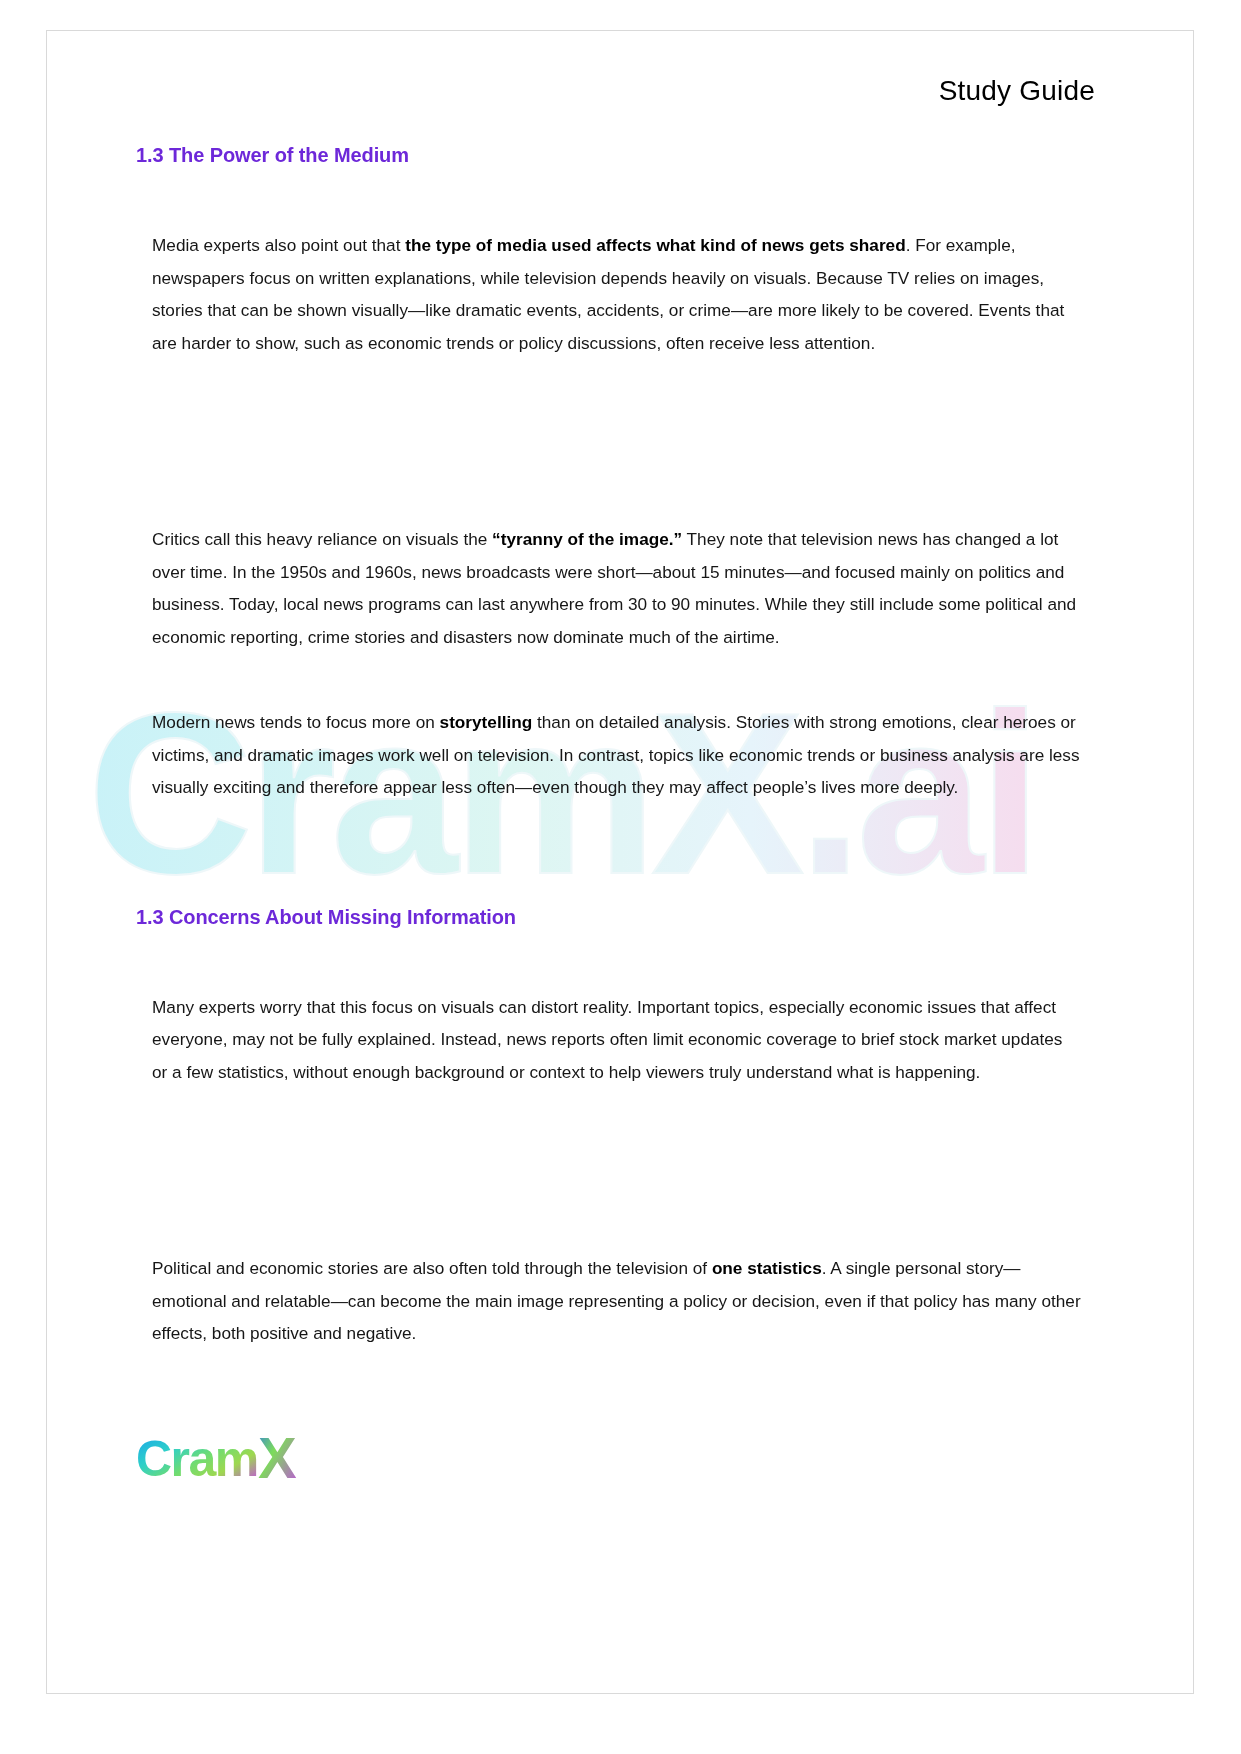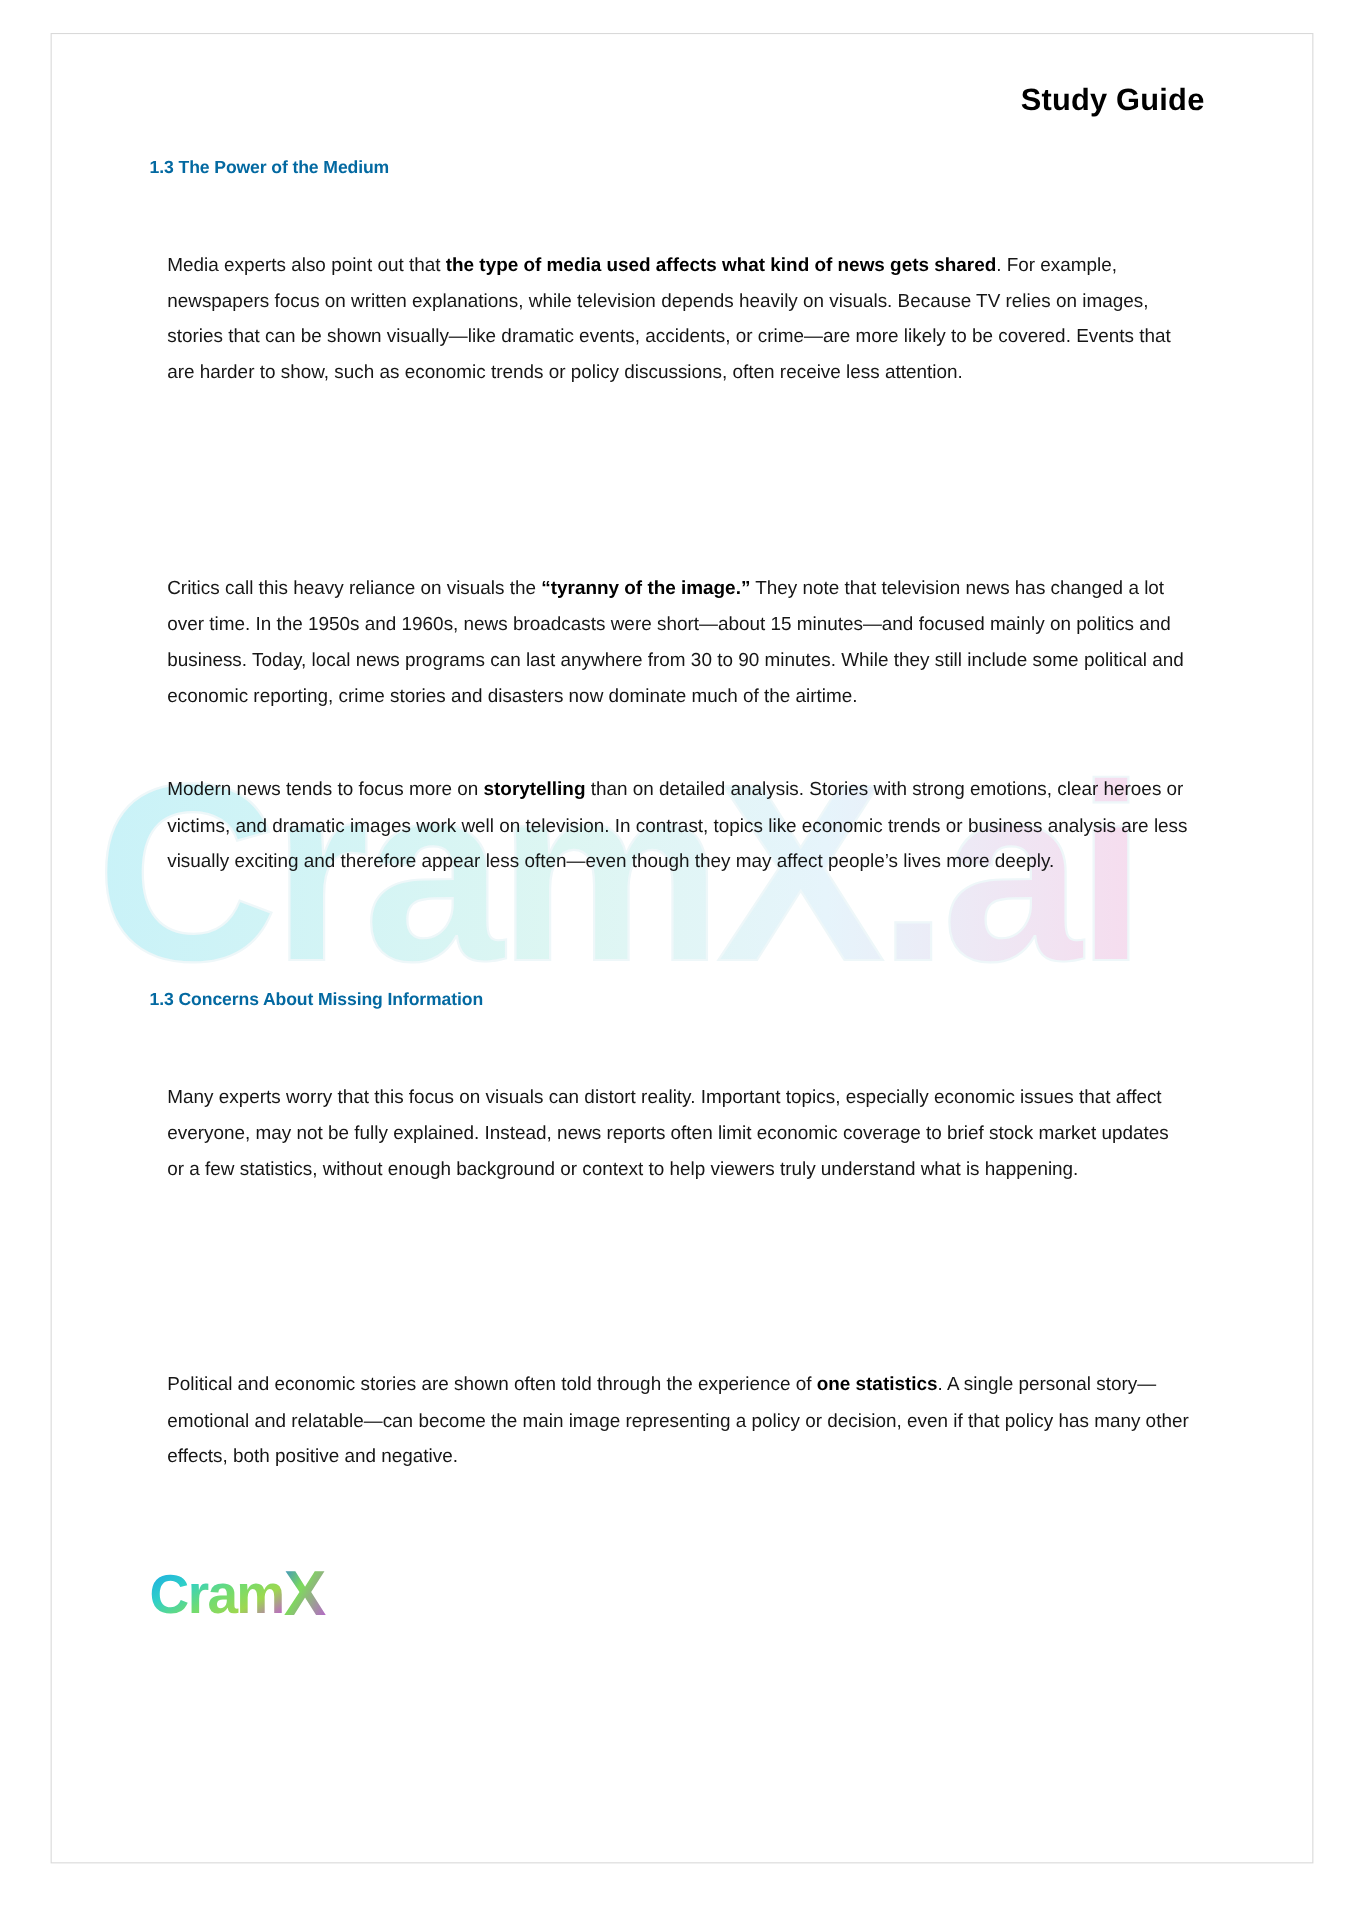--- a/index.html
+++ b/index.html
@@ -48,32 +48,32 @@
   
   .content {
     position: relative;
     z-index: 2;
     padding: 0 95px 0 89px;
   }
 
   .doc-header {
     text-align: right;
     font-size: 28px;
-    font-weight: bold;
+    font-weight: normal;
     color: #000000;
     letter-spacing: 0.2px;
     padding-top: 44px;
     padding-right: 3px;
   }
 
   h2.section-heading {
     font-family: "Liberation Sans", sans-serif;
-    font-size: 16px;
+    font-size: 20px;
     font-weight: bold;
-    color: #0369a1;
+    color: #6d28d9;
     margin: 0;
     letter-spacing: -0.1px;
   }
 
   .sp-h13 { height: 37px; }
   .sp-after-h { height: 46px; }
   .sp-block  { height: 86px; }
   .sp-para   { height: 21px; }
   .sp-footer { height: 66px; }
 
@@ -134,21 +134,21 @@
 
     <div class="sp-block"></div>
 
     <h2 class="section-heading">1.3 Concerns About Missing Information</h2>
     <div class="sp-after-h"></div>
     <p class="body-text"><span>Many experts worry that this focus on visuals can distort reality. Important topics, especially economic issues that affect everyone, may not be fully explained. Instead, news reports often limit economic coverage to brief stock market updates or a few statistics, without enough background or context to help viewers truly understand what is happening.</span></p>
 
     <div class="sp-block"></div>
 
     <div class="sp-after-h"></div>
-    <p class="body-text"><span>Political and economic stories are shown often told through the experience of </span><b>one statistics</b><span>. A single personal story—emotional and relatable—can become the main image representing a policy or decision, even if that policy has many other effects, both positive and negative.</span></p>
+    <p class="body-text"><span>Political and economic stories are also often told through the television of </span><b>one statistics</b><span>. A single personal story—emotional and relatable—can become the main image representing a policy or decision, even if that policy has many other effects, both positive and negative.</span></p>
 
   </div>
 
   <div class="sp-footer"></div>
 
   <div class="footer-logo">
     <svg width="230" height="58" viewBox="0 0 230 58" xmlns="http://www.w3.org/2000/svg">
       <defs>
         <linearGradient id="lgrad" x1="0" y1="0.1" x2="1" y2="0.9">
           <stop offset="0%" stop-color="#1aa8e8"></stop>

